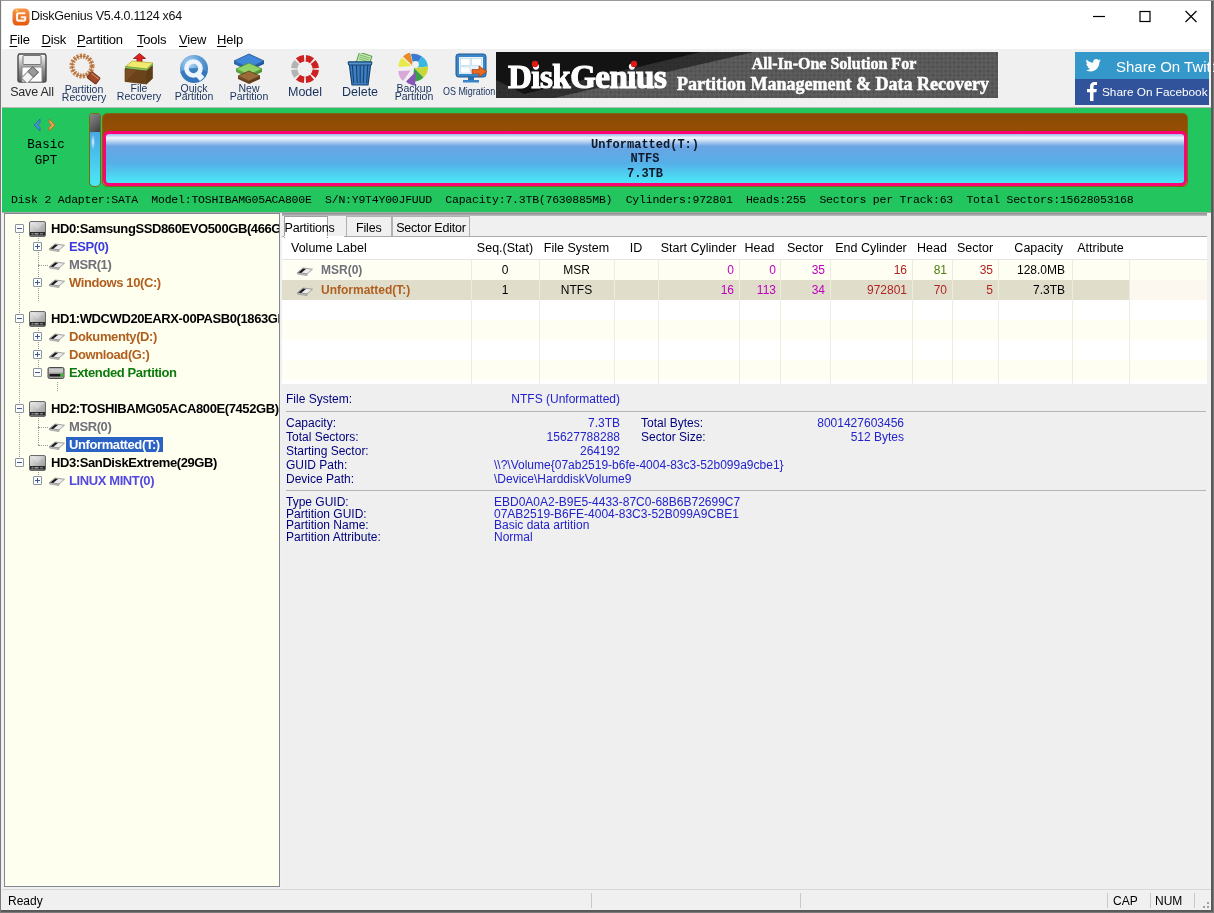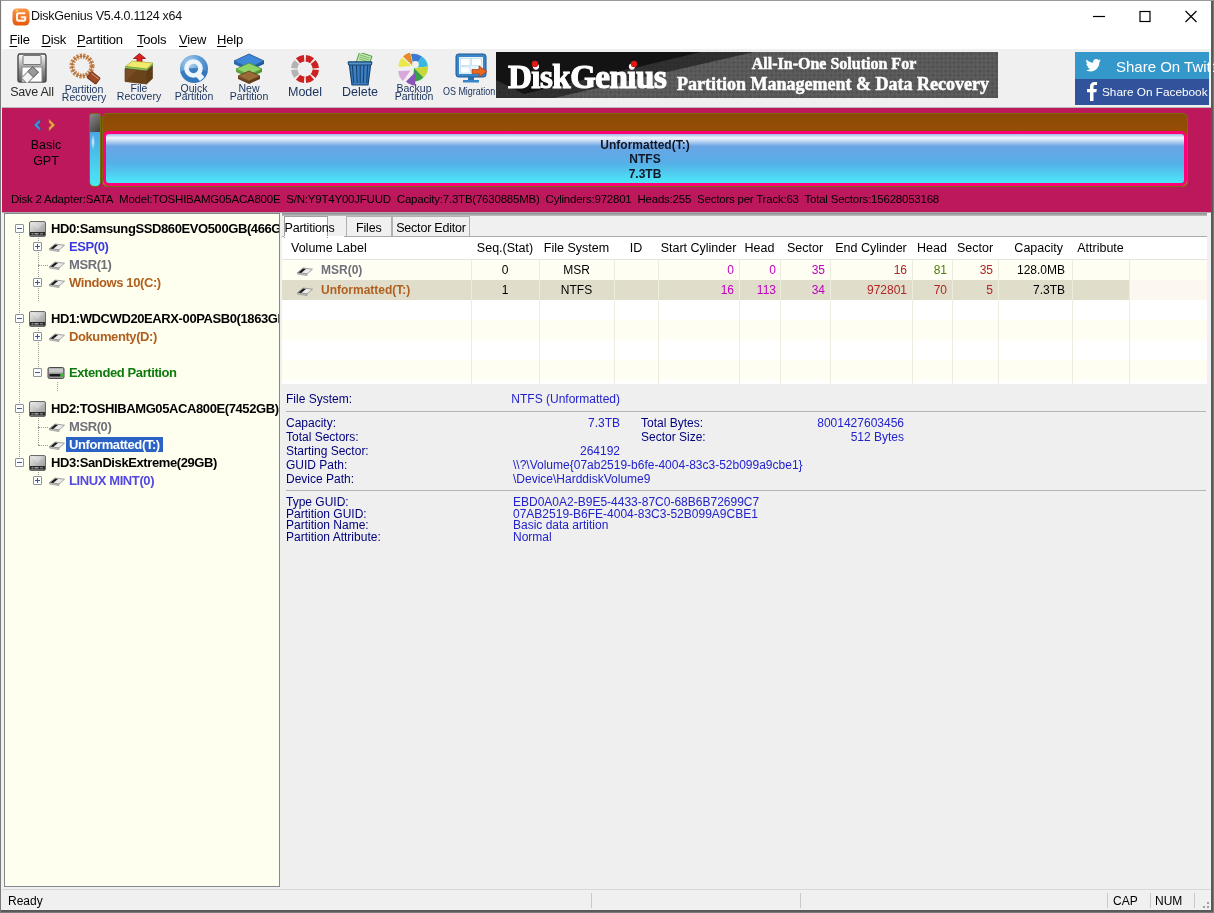--- a/index.html
+++ b/index.html
@@ -18,21 +18,21 @@
 .toolbar { position:absolute; left:1px; top:48px; right:1px; height:59px; background:#f0f0f0; border-bottom:1px solid #b9b9b9; }
 .tbtn { position:absolute; top:4px; width:54px; text-align:center; color:#17305c; font-size:10.5px; line-height:7.8px; }
 .tbtn svg { display:block; margin:0 auto; }
 
 .banner { position:absolute; left:494px; top:3px; width:502px; height:46px; background:#6b6b6b; overflow:hidden; }
 
 .share { position:absolute; left:1073px; top:3px; width:134px; height:53px; }
 .share .tw { position:absolute; left:0; top:0; right:0; height:27px; background:#3598cb; color:#fff; font-size:12px; white-space:nowrap; }
 .share .fb { position:absolute; left:0; top:27px; right:0; height:26px; background:#31539b; color:#fff; font-size:12px; white-space:nowrap; }
 
-.diskarea { position:absolute; left:1px; top:107px; right:1px; height:105px; background:#be185d; border-bottom:1px solid #aaa; }
+.diskarea { position:absolute; left:1px; top:107px; right:1px; height:105px; background:#22c55e; border-bottom:1px solid #aaa;font-family:Liberation Mono, monospace; }
 .diskinfo { position:absolute; left:9px; top:85px; font-size:11.5px; letter-spacing:-0.22px; color:#000; white-space:nowrap; }
 
 .tree { position:absolute; left:3px; top:212px; width:276px; height:674px; background:#fffff0; border:1px solid #828790; overflow:hidden; font-size:13px; font-weight:bold; letter-spacing:-0.4px; }
 .rightpanel { position:absolute; left:281px; top:212px; width:925px; height:678px; background:#efefef; }
 .trow { position:absolute; left:0; width:276px; height:18px; }
 .trow span { position:absolute; top:0.5px; white-space:nowrap; }
 .t0 { color:#000; }
 .vline { position:absolute; width:0; border-left:1px dotted #9a9a9a; }
 .hstub { position:absolute; height:0; border-top:1px dotted #9a9a9a; }
 .ebox { position:absolute; width:9px; height:9px; border:1px solid #8a949e; border-radius:1px; background:#fdfdfd; }
@@ -47,21 +47,21 @@
 .tab.active { top:3px; height:22px; background:#fff; z-index:2; border-color:#a0a0a0; }
 .grid { position:absolute; left:0; top:24px; width:925px; height:147px; background:#fff; }
 .gcol { position:absolute; top:0; bottom:0; width:0; border-left:1px solid #ededdf; }
 .grow { position:absolute; left:0; width:925px; height:20px; }
 .gcell { position:absolute; top:0; height:20px; font-size:12px; color:#000; padding-top:3px; white-space:nowrap; }
 .num { text-align:right; }
 .hdr { position:absolute; left:0; top:0; width:925px; height:23px; background:#fff; border-bottom:1px solid #e4e4e4; }
 .hcell { position:absolute; top:4px; font-size:12.5px; color:#000; text-align:center; }
 .details { position:absolute; left:0; top:171px; width:925px; height:507px; background:#efefef; font-size:12px; }
 .dl { position:absolute; color:#00007d; }
-.dv { position:absolute; color:#2222cc;margin-left:19px; }
+.dv { position:absolute; color:#2222cc; }
 .dvr { position:absolute; color:#2222cc; text-align:right; }
 .hr { position:absolute; height:0; border-top:1px solid #b5b5b5; }
 
 .statusbar { position:absolute; left:1px; right:1px; bottom:1px; height:22px; background:#f0f0f0; border-top:1px solid #d7d7d7; font-size:12px; color:#000; }
 .ssep { position:absolute; top:3px; bottom:3px; width:0; border-left:1px solid #c8c8c8; }
 </style>
 </head>
 <body>
 <svg width="0" height="0" style="position:absolute">
   <defs>
@@ -351,20 +351,30 @@
     <div class="trow" style="top:114px">
         <div class="ebox" style="left:28px;top:4px">
           <i class="h"></i>
           <i class="v"></i>
         </div>
         <svg class="ptic" style="left:43px;top:4px">
           <use href="#part"></use>
         </svg>
         <span class="t1" style="left:64px;color:#b05f1e">Dokumenty(D:)</span>
       </div>
+    <div class="trow" style="top:132px">
+        <div class="ebox" style="left:28px;top:4px">
+          <i class="h"></i>
+          <i class="v"></i>
+        </div>
+        <svg class="ptic" style="left:43px;top:4px">
+          <use href="#part"></use>
+        </svg>
+        <span class="t1" style="left:64px;color:#b05f1e">Download(G:)</span>
+      </div>
     <div class="trow" style="top:150px">
         <div class="ebox" style="left:28px;top:4px">
           <i class="h"></i>
         </div>
         <svg style="position:absolute;left:42px;top:2px" width="18" height="14" viewBox="0 0 18 14">
           <rect x="1" y="1.5" width="16" height="11" rx="1.5" fill="#9a9a9a" stroke="#4a4a4a"></rect>
           <rect x="2" y="2.5" width="14" height="4" fill="#c8c8c8"></rect>
           <rect x="2.5" y="8" width="11" height="2.5" fill="#1a1a1a"></rect>
           <circle cx="15" cy="9.2" r="1.6" fill="#30c030"></circle>
         </svg>
@@ -487,20 +497,21 @@
     </div>
     <div class="details">
       <div class="dl" style="left:4px;top:8px">File System:</div>
         <div class="dvr" style="left:4px;top:8px;width:334px">NTFS (Unformatted)</div>
       <div class="hr" style="left:4px;right:1px;top:27px"></div>
       <div class="dl" style="left:4px;top:31.5px">Capacity:</div>
         <div class="dvr" style="left:4px;top:31.5px;width:334px">7.3TB</div>
       <div class="dl" style="left:359px;top:31.5px">Total Bytes:</div>
         <div class="dvr" style="left:359px;top:31.5px;width:263px">8001427603456</div>
       <div class="dl" style="left:4px;top:45.5px">Total Sectors:</div>
+        <div class="dvr" style="left:4px;top:45.5px;width:334px">15627788288</div>
       <div class="dl" style="left:359px;top:45.5px">Sector Size:</div>
         <div class="dvr" style="left:359px;top:45.5px;width:263px">512 Bytes</div>
       <div class="dl" style="left:4px;top:59.5px">Starting Sector:</div>
         <div class="dvr" style="left:4px;top:59.5px;width:334px">264192</div>
       <div class="dl" style="left:4px;top:73.5px">GUID Path:</div>
         <div class="dv" style="left:212px;top:73.5px">\\?\Volume{07ab2519-b6fe-4004-83c3-52b099a9cbe1}</div>
       <div class="dl" style="left:4px;top:87.5px">Device Path:</div>
         <div class="dv" style="left:212px;top:87.5px">\Device\HarddiskVolume9</div>
       <div class="hr" style="left:4px;right:1px;top:106px"></div>
       <div class="dl" style="left:4px;top:111px">Type GUID:</div>

